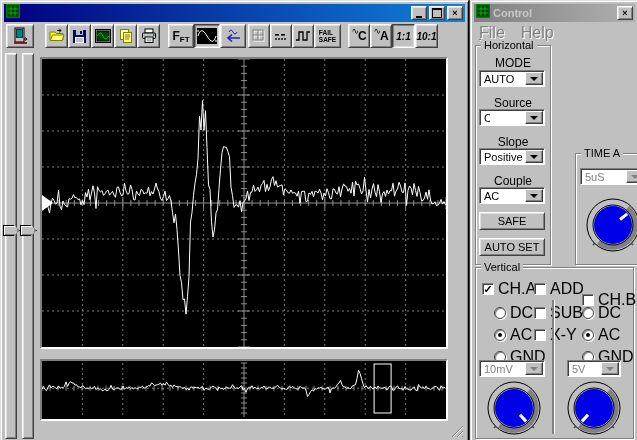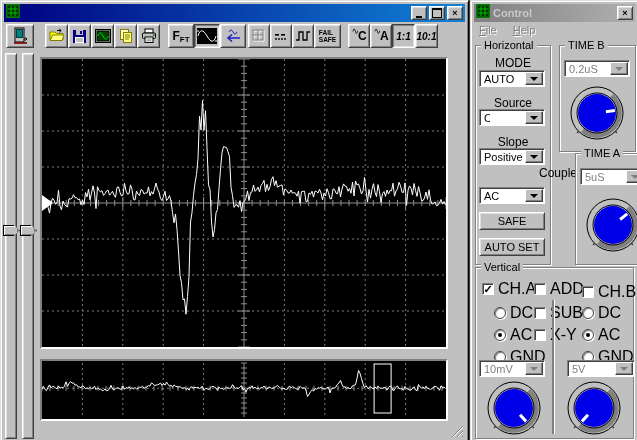--- a/index.html
+++ b/index.html
@@ -56,21 +56,21 @@
   .display{position:absolute;background:#000;
     border:2px solid;border-color:#808080 #fff #fff #808080;}
   .display svg{display:block;}
   .disp-main{left:39px;top:56px;width:408px;height:292px;box-sizing:border-box;}
   .disp-bottom{left:39px;top:358px;width:408px;height:62px;box-sizing:border-box;}
 
   .grip{position:absolute;left:449px;top:423px;width:14px;height:14px;}
 
   
   .menubar{position:absolute;left:8px;top:23px;height:14px;display:flex;gap:16px;}
-  .menu-item{display:inline-block;font-size:11px;color:#808080;text-shadow:1px 1px 0 #fff;}
+  .menu-item{display:inline-block;font-size:16px;color:#808080;text-shadow:1px 1px 0 #fff;}
   .menu-item::first-letter{text-decoration:underline;}
 
   .group{position:absolute;border:1px solid #808080;
     box-shadow:inset 1px 1px 0 #fff, 1px 1px 0 #fff;}
   .group-label{position:absolute;top:-7px;left:5px;background:#c0c0c0;
     padding:0 3px;font-size:11px;line-height:13px;color:#000;}
 
   .ctl-label{position:absolute;width:100%;text-align:center;font-size:12px;color:#000;}
 
   .combo{position:absolute;height:17px;background:#fff;box-sizing:border-box;
@@ -494,48 +494,31 @@
           <span class="arrow"></span>
         </span>
     </div>
     <span class="ctl-label" style="top:89px;">Slope</span>
     <div class="combo" style="left:3px;top:102px;width:66px;">
       <span class="val">Positive</span>
       <span class="cbtn">
           <span class="arrow"></span>
         </span>
     </div>
-    <span class="ctl-label" style="top:120px;padding-left:45px;">Couple</span>
+    <span class="ctl-label" style="top:128px;">Couple</span>
     <div class="combo" style="left:3px;top:141px;width:66px;">
       <span class="val">AC</span>
       <span class="cbtn">
           <span class="arrow"></span>
         </span>
     </div>
     <button class="push" style="left:3px;top:166px;width:66px;height:18px;">SAFE</button>
     <button class="push" style="left:3px;top:192px;width:66px;height:18px;">AUTO SET</button>
   </div>
 
-  <div class="group" style="left:88px;top:44px;width:75px;height:105px;">
-    <span class="group-label">TIME B</span>
-    <div class="combo combo--disabled" style="left:4px;top:14px;width:66px;">
-      <span class="val">0.2uS</span>
-      <span class="cbtn">
-          <span class="arrow"></span>
-        </span>
-    </div>
-    <span class="knob" style="left:10px;top:40px;"><svg width="54" height="54" viewBox="0 0 54 54">
-          <path d="M7 47 L14 40 M47 47 L40 40" stroke="#404040" stroke-width="1.5"></path>
-          <circle cx="27" cy="27" r="26" fill="#c0c0c0" stroke="#000"></circle>
-          <path d="M41.5 9.8 A22.5 22.5 0 0 1 12.5 44.2" stroke="#808080" stroke-width="5" fill="none"></path>
-          <circle cx="27" cy="27" r="20" fill="none" stroke="#000"></circle>
-          <circle cx="27" cy="27" r="19" fill="#0000e8"></circle>
-          <line class="pointer" x1="36" y1="27" x2="45" y2="27" stroke="#fff" stroke-width="3" transform="rotate(-8 27 27)"></line>
-        </svg></span>
-  </div>
 
   <div class="group" style="left:104px;top:152px;width:75px;height:110px;">
     <span class="group-label">TIME A</span>
     <div class="combo combo--disabled" style="left:4px;top:14px;width:66px;">
       <span class="val">5uS</span>
       <span class="cbtn">
           <span class="arrow"></span>
         </span>
     </div>
     <span class="knob" style="left:10px;top:44px;"><svg width="54" height="54" viewBox="0 0 54 54">
@@ -552,21 +535,21 @@
     <span class="group-label">Vertical</span>
 
     <span class="checkrow" style="left:6px;top:12px;">
       <span class="checkbox">✓</span>
       <span class="cr-label">CH.A</span>
     </span>
     <span class="checkrow" style="left:58px;top:12px;">
       <span class="checkbox"></span>
       <span class="cr-label">ADD</span>
     </span>
-    <span class="checkrow" style="left:106px;top:15px;">
+    <span class="checkrow" style="left:106px;top:23px;">
       <span class="checkbox"></span>
       <span class="cr-label">CH.B</span>
     </span>
 
     <span class="checkrow" style="left:18px;top:36px;">
       <span class="radio">
           <span class="dot"></span>
         </span>
       <span class="cr-label">DC</span>
     </span>
@@ -610,21 +593,21 @@
         </span>
       <span class="cr-label">GND</span>
     </span>
 
     <div class="combo combo--disabled" style="left:3px;top:92px;width:66px;">
       <span class="val">10mV</span>
       <span class="cbtn">
           <span class="arrow"></span>
         </span>
     </div>
-    <div class="combo combo--disabled" style="left:91px;top:92px;width:68px;">
+    <div class="combo combo--disabled" style="left:91px;top:92px;width:54px;">
       <span class="val">5V</span>
       <span class="cbtn">
           <span class="arrow"></span>
         </span>
     </div>
 
     <span class="divider" style="left:76px;top:32px;height:134px;"></span>
 
     <span class="knob" style="left:11px;top:113px;"><svg width="54" height="54" viewBox="0 0 54 54">
           <path d="M7 47 L14 40 M47 47 L40 40" stroke="#404040" stroke-width="1.5"></path>

